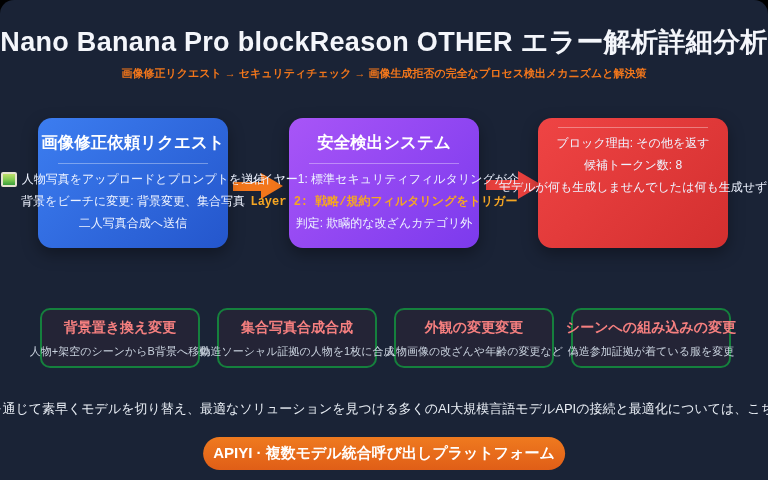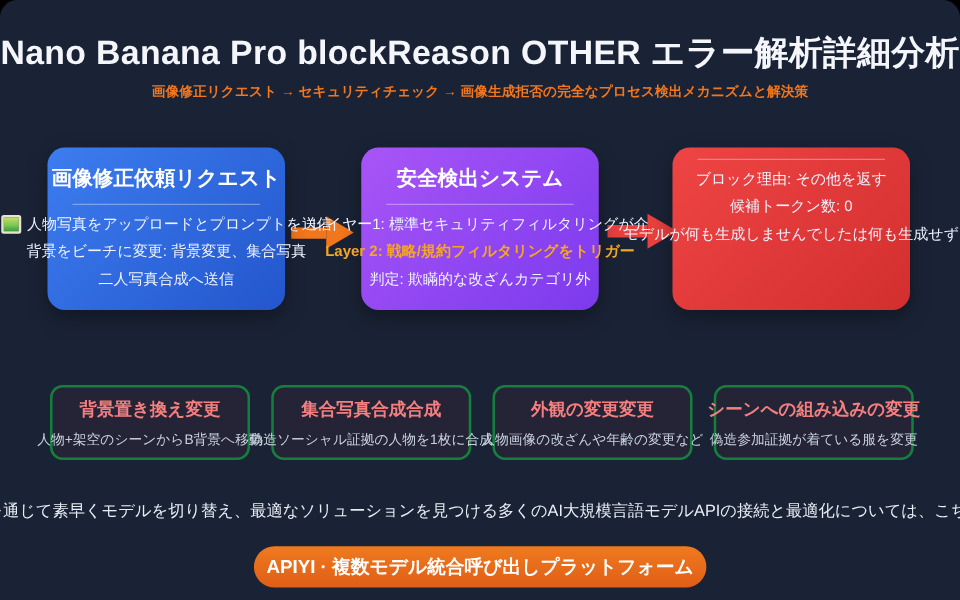--- a/index.html
+++ b/index.html
@@ -28,21 +28,21 @@
   .fbox h2{
     margin:14px 0 0;text-align:center;font-size:16.5px;font-weight:bold;color:#fff;
   }
   .fbox .divider{
     width:150px;margin:9px auto 4px;border-top:1px solid rgba(255,255,255,.35);height:0;
   }
   .fline{
     height:22px;display:flex;justify-content:center;align-items:center;gap:5px;
     font-size:12px;color:#eef3ff;white-space:nowrap;width:100%;
   }
-  .fline.em{color:#f5a623;font-weight:bold;}
+  .fline.em{color:#f5a623;font-weight:bold;font-family:Liberation Mono, monospace;}
   .pic-icon{
     display:inline-block;width:12px;height:11px;border:2px solid #e7e3d0;border-radius:2px;
     background:linear-gradient(180deg,#bfe06a 0%,#7ec850 55%,#3b9e3b 100%);flex:0 0 auto;
   }
   
   .arrow{position:absolute;display:flex;align-items:center;z-index:1;}
   .arrow .tail{display:block;}
   .arrow .head{width:0;height:0;display:block;}
   .arrow.orange{left:233px;top:173px;}
   .arrow.orange .tail{width:28px;height:9px;background:#f2761b;}
@@ -115,21 +115,21 @@
   </section>
 
   <div class="arrow red">
     <span class="tail"></span>
     <span class="head"></span>
   </div>
 
   <section class="fbox red">
     <div class="divider"></div>
     <div class="fline">ブロック理由: その他を返す</div>
-    <div class="fline">候補トークン数: 0</div>
+    <div class="fline">候補トークン数: 8</div>
     <div class="fline">モデルが何も生成しませんでしたは何も生成せず</div>
   </section>
 
 
   <div class="card c0">
     <div class="card-title">背景置き換え変更</div>
     <div class="card-desc">人物+架空のシーンからB背景へ移動</div>
   </div>
   <div class="card c1">
     <div class="card-title">集合写真合成合成</div>

